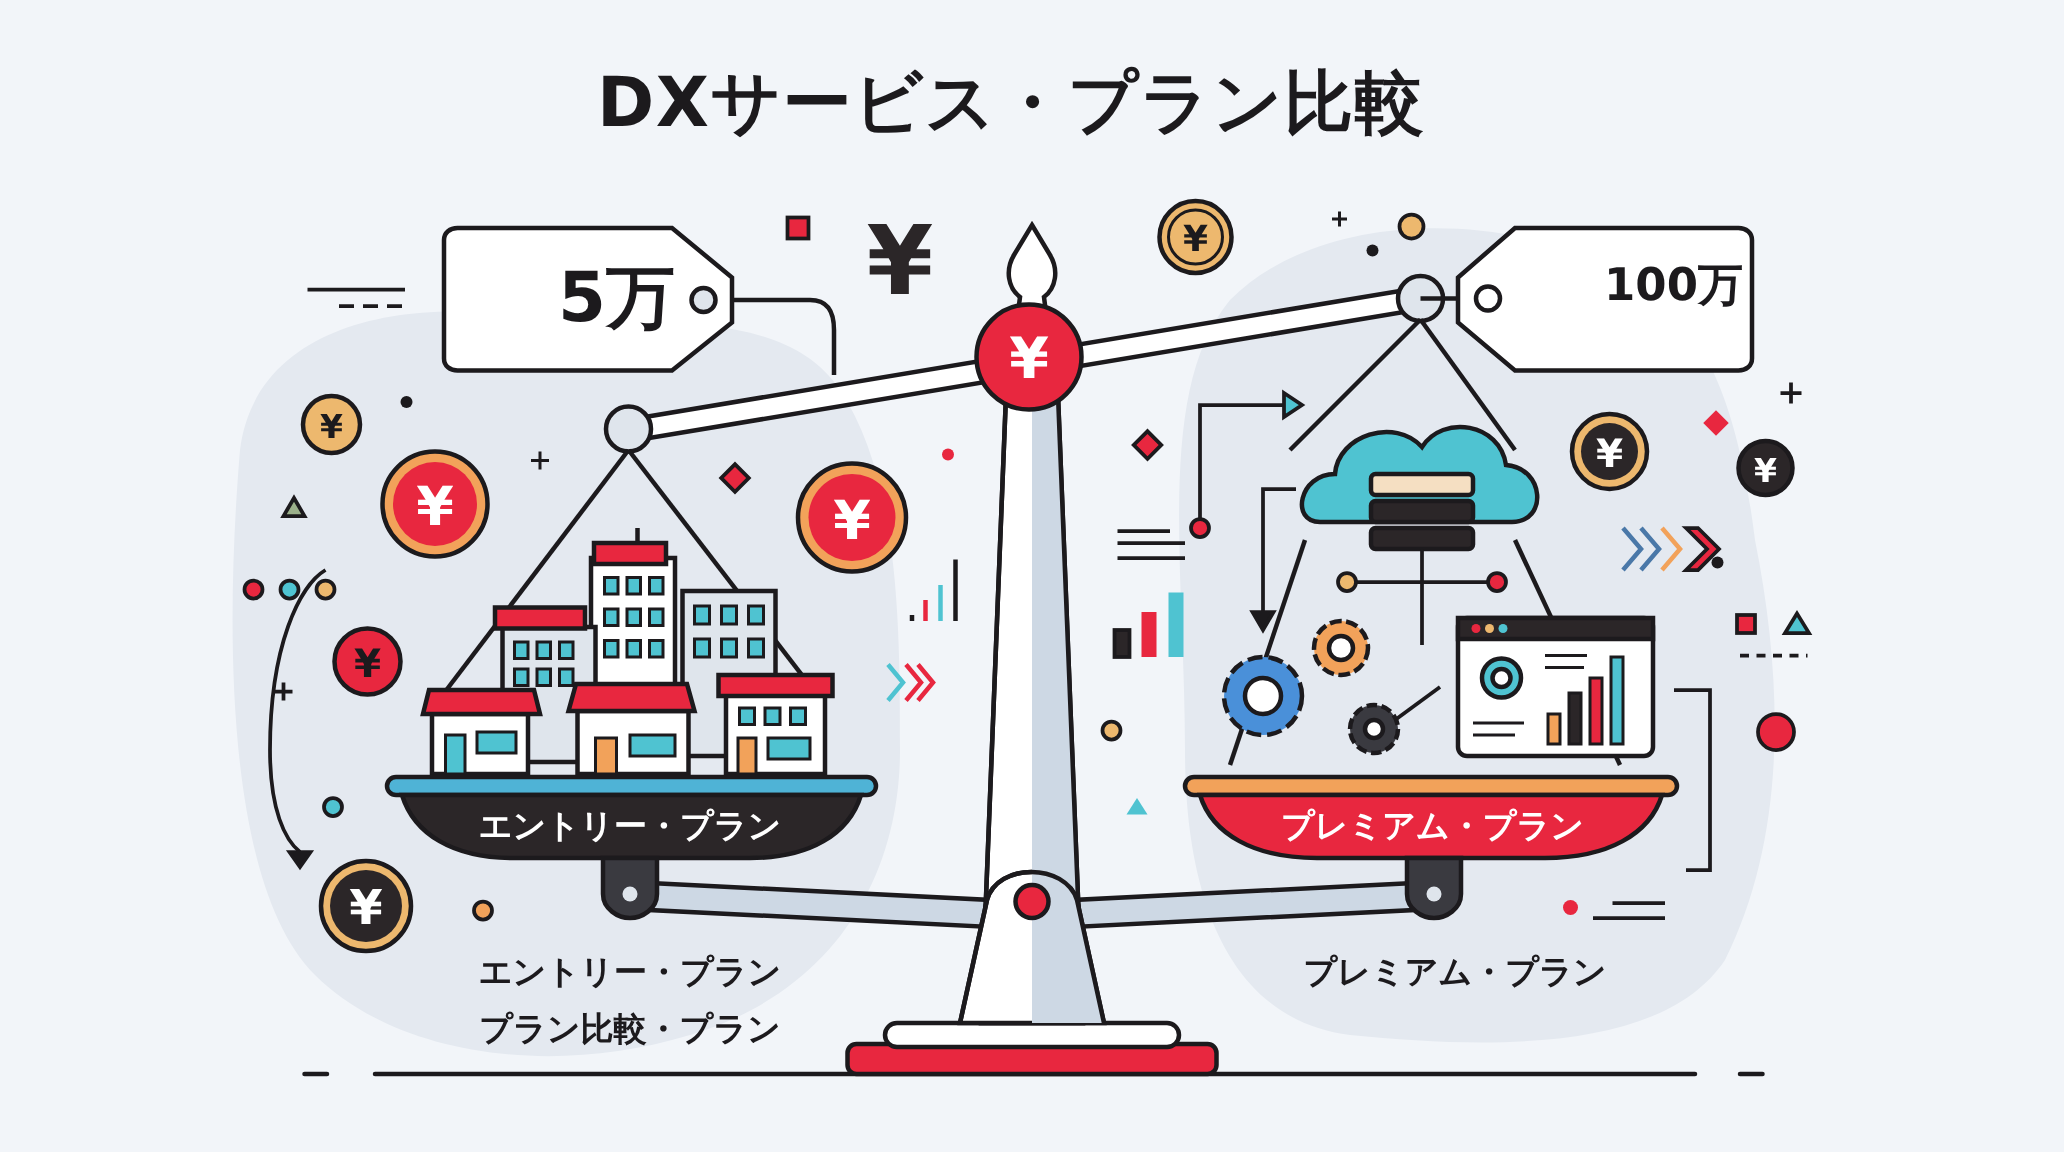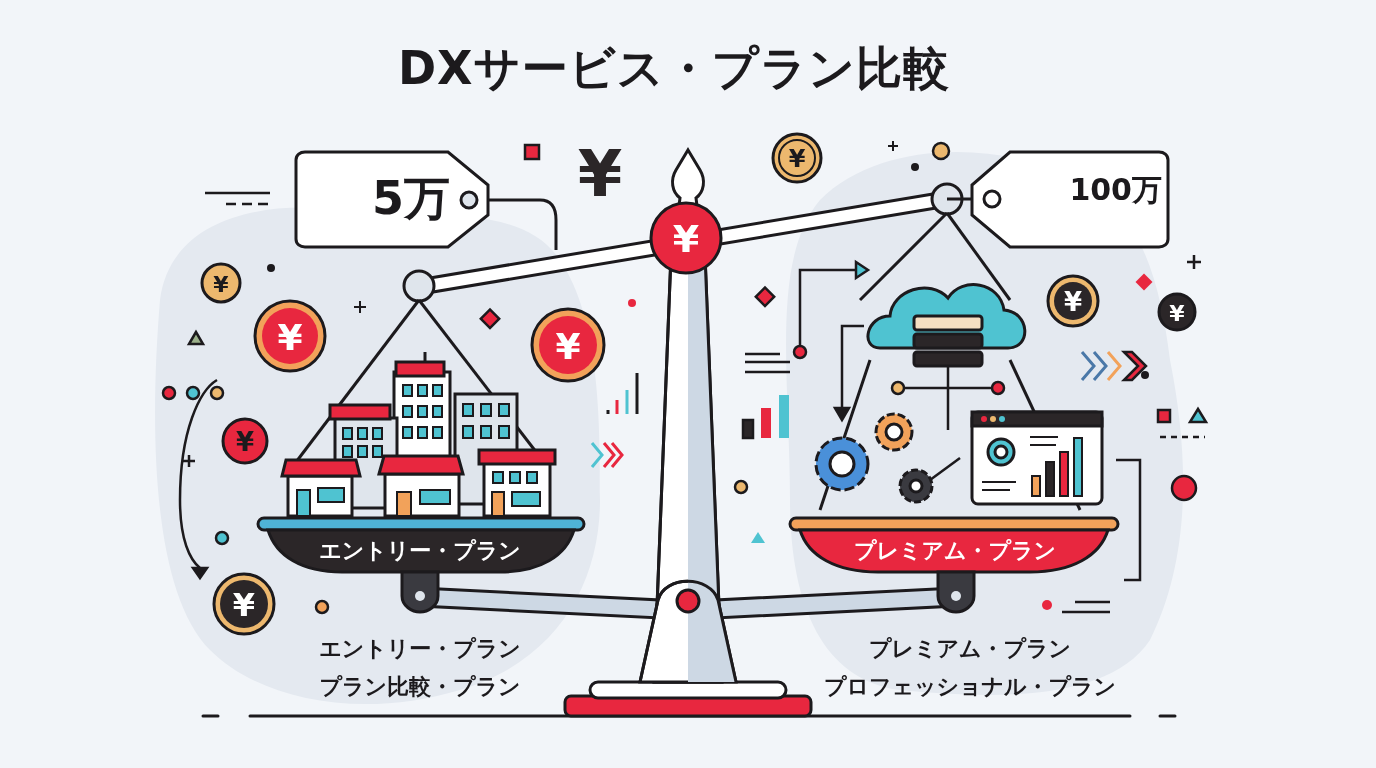--- a/index.html
+++ b/index.html
@@ -313,14 +313,13 @@
 <div class="tag-text tag-right">100万</div>
 <div class="pan-label pan-left">エントリー・プラン</div>
 <div class="pan-label pan-right">プレミアム・プラン</div>
 
 <div class="plan-list plan-list-left">
   <div>エントリー・プラン</div>
   <div>プラン比較・プラン</div>
 </div>
 <div class="plan-list plan-list-right">
   <div>プレミアム・プラン</div>
-  <div>プロフェッショナル・プラン</div>
 </div>
 
 </body></html>

